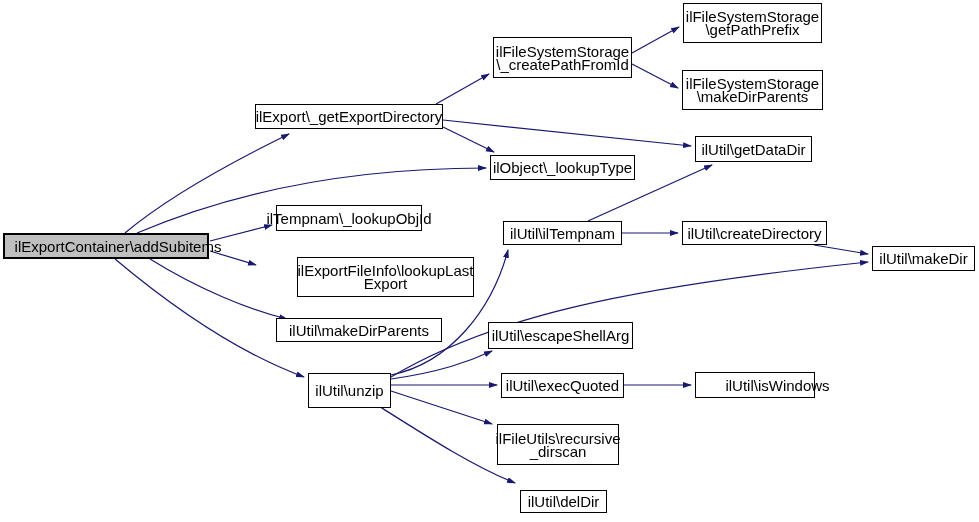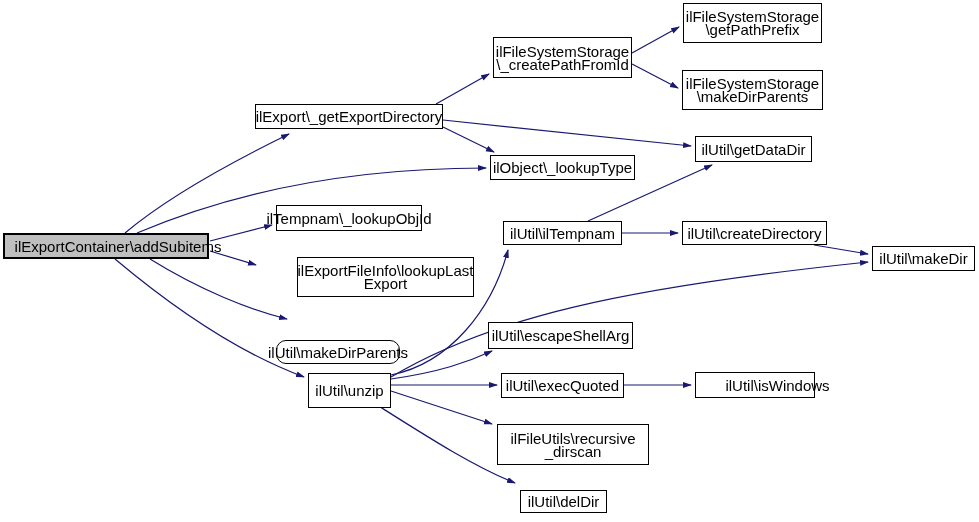--- a/index.html
+++ b/index.html
@@ -81,21 +81,21 @@
       <div class="node" style="left: 490px; top: 155px; width: 145px; height: 25px;">
         <div>ilObject\_lookupType</div>
       </div>
       <div class="node" style="left: 276px; top: 205px; width: 146px; height: 26px;">
         <div>ilTempnam\_lookupObjId</div>
       </div>
       <div class="node" style="left: 260px; top: 257px; width: 177px; height: 40px; margin-left: 37px;">
         <div>ilExportFileInfo\lookupLast</div>
         <div>Export</div>
       </div>
-      <div class="node" style="left: 276px; top: 340px; width: 124px; height: 24px; border-radius: 10px;">
+      <div class="node" style="left: 276px; top: 318px; width: 166px; height: 24px;">
         <div>ilUtil\makeDirParents</div>
       </div>
       <div class="node" style="left: 308px; top: 373px; width: 83px; height: 35px;">
         <div>ilUtil\unzip</div>
       </div>
       <div class="node" style="left: 493px; top: 37px; width: 139px; height: 41px;">
         <div>ilFileSystemStorage</div>
         <div>\_createPathFromId</div>
       </div>
       <div class="node" style="left: 683px; top: 3px; width: 139px; height: 40px;">
@@ -120,21 +120,21 @@
       </div>
       <div class="node" style="left: 488px; top: 322px; width: 145px; height: 27px;">
         <div>ilUtil\escapeShellArg</div>
       </div>
       <div class="node" style="left: 501px; top: 373px; width: 123px; height: 25px;">
         <div>ilUtil\execQuoted</div>
       </div>
       <div class="node" style="left: 695px; top: 372px; width: 120px; height: 26px; padding-left: 45px;">
         <div>ilUtil\isWindows</div>
       </div>
-      <div class="node" style="left: 497px; top: 424px; width: 152px; height: 41px;">
+      <div class="node" style="left: 497px; top: 424px; width: 122px; height: 41px;">
         <div>ilFileUtils\recursive</div>
         <div>_dirscan</div>
       </div>
       <div class="node" style="left: 520px; top: 490px; width: 87px; height: 23px;">
         <div>ilUtil\delDir</div>
       </div>
     </div>
 </div>
 
 </body></html>

